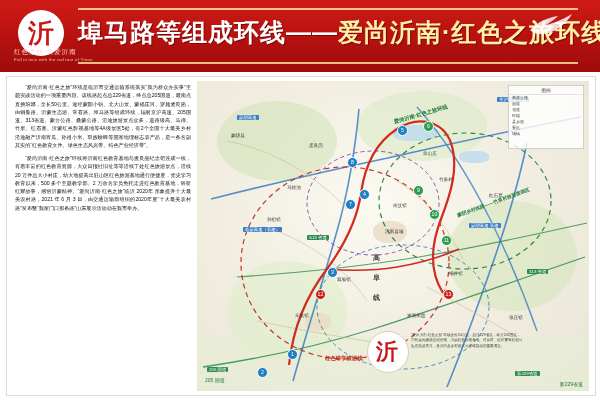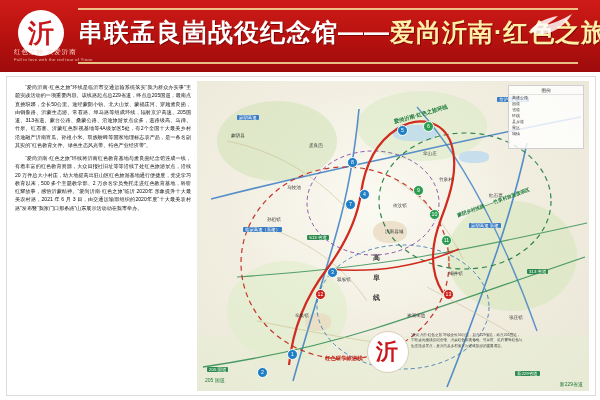--- a/index.html
+++ b/index.html
@@ -81,21 +81,21 @@
 
       <div class="logo">
         <div class="circ"></div>
         <div class="mark">沂</div>
       </div>
       <div class="logo-cn">红色之旅  大爱沂南</div>
       <div class="logo-en">Fall in love with the red tour of Yinan</div>
 
       <div class="title-bar">
         <div class="title-main">
-          <span>串联孟良崮战役纪念馆——</span><span class="red">爱尚沂南·红色之旅环线</span>
+          <span>埠马路等组成环线——</span><span class="red">爱尚沂南·红色之旅环线</span>
         </div>
       </div>
 
       <svg class="bird" viewBox="0 0 46 26">
         <path d="M2 18 C10 10 18 6 30 4 C26 8 22 10 18 13 C26 11 34 8 44 2 C38 12 28 20 16 22 C10 23 5 21 2 18 Z" fill="#ffffff" opacity="0.92"></path>
       </svg>
     </div>
   </div>
 
   <div class="frame">

